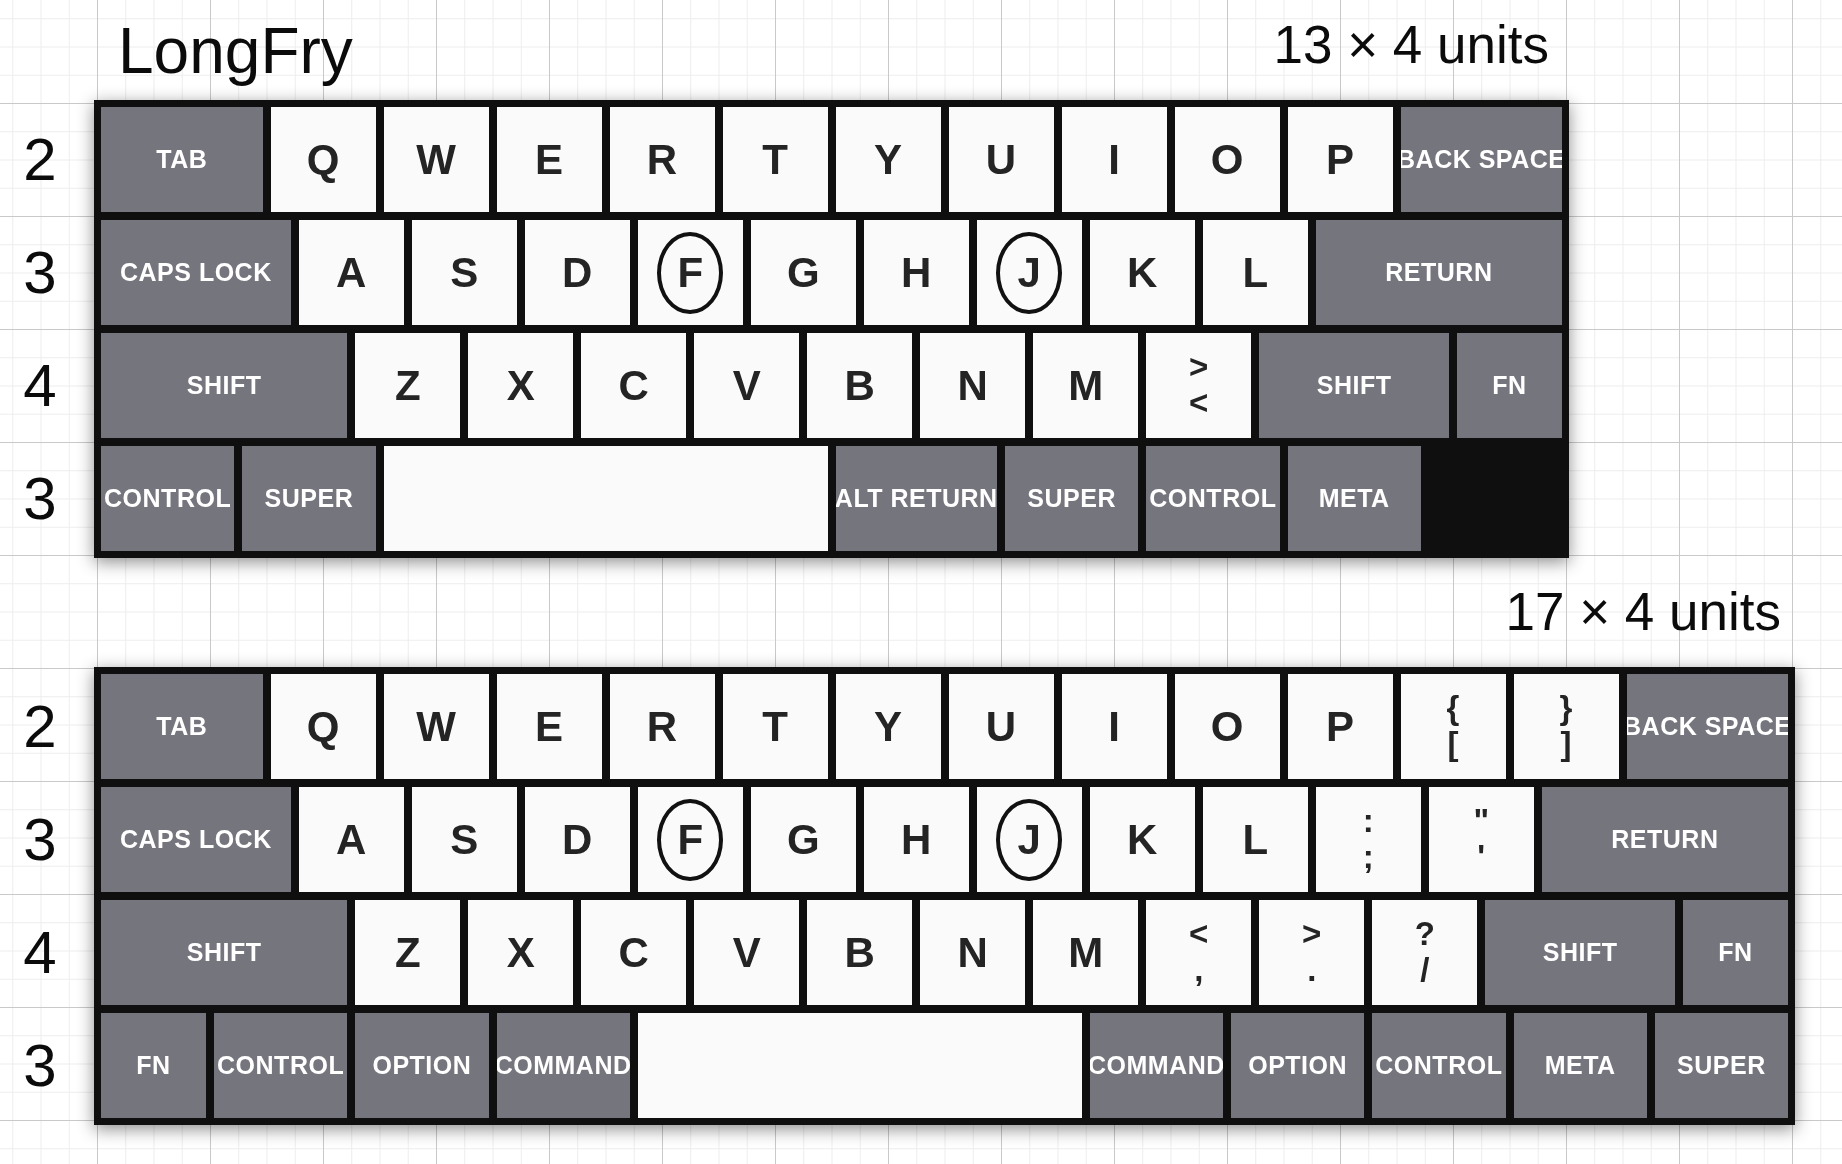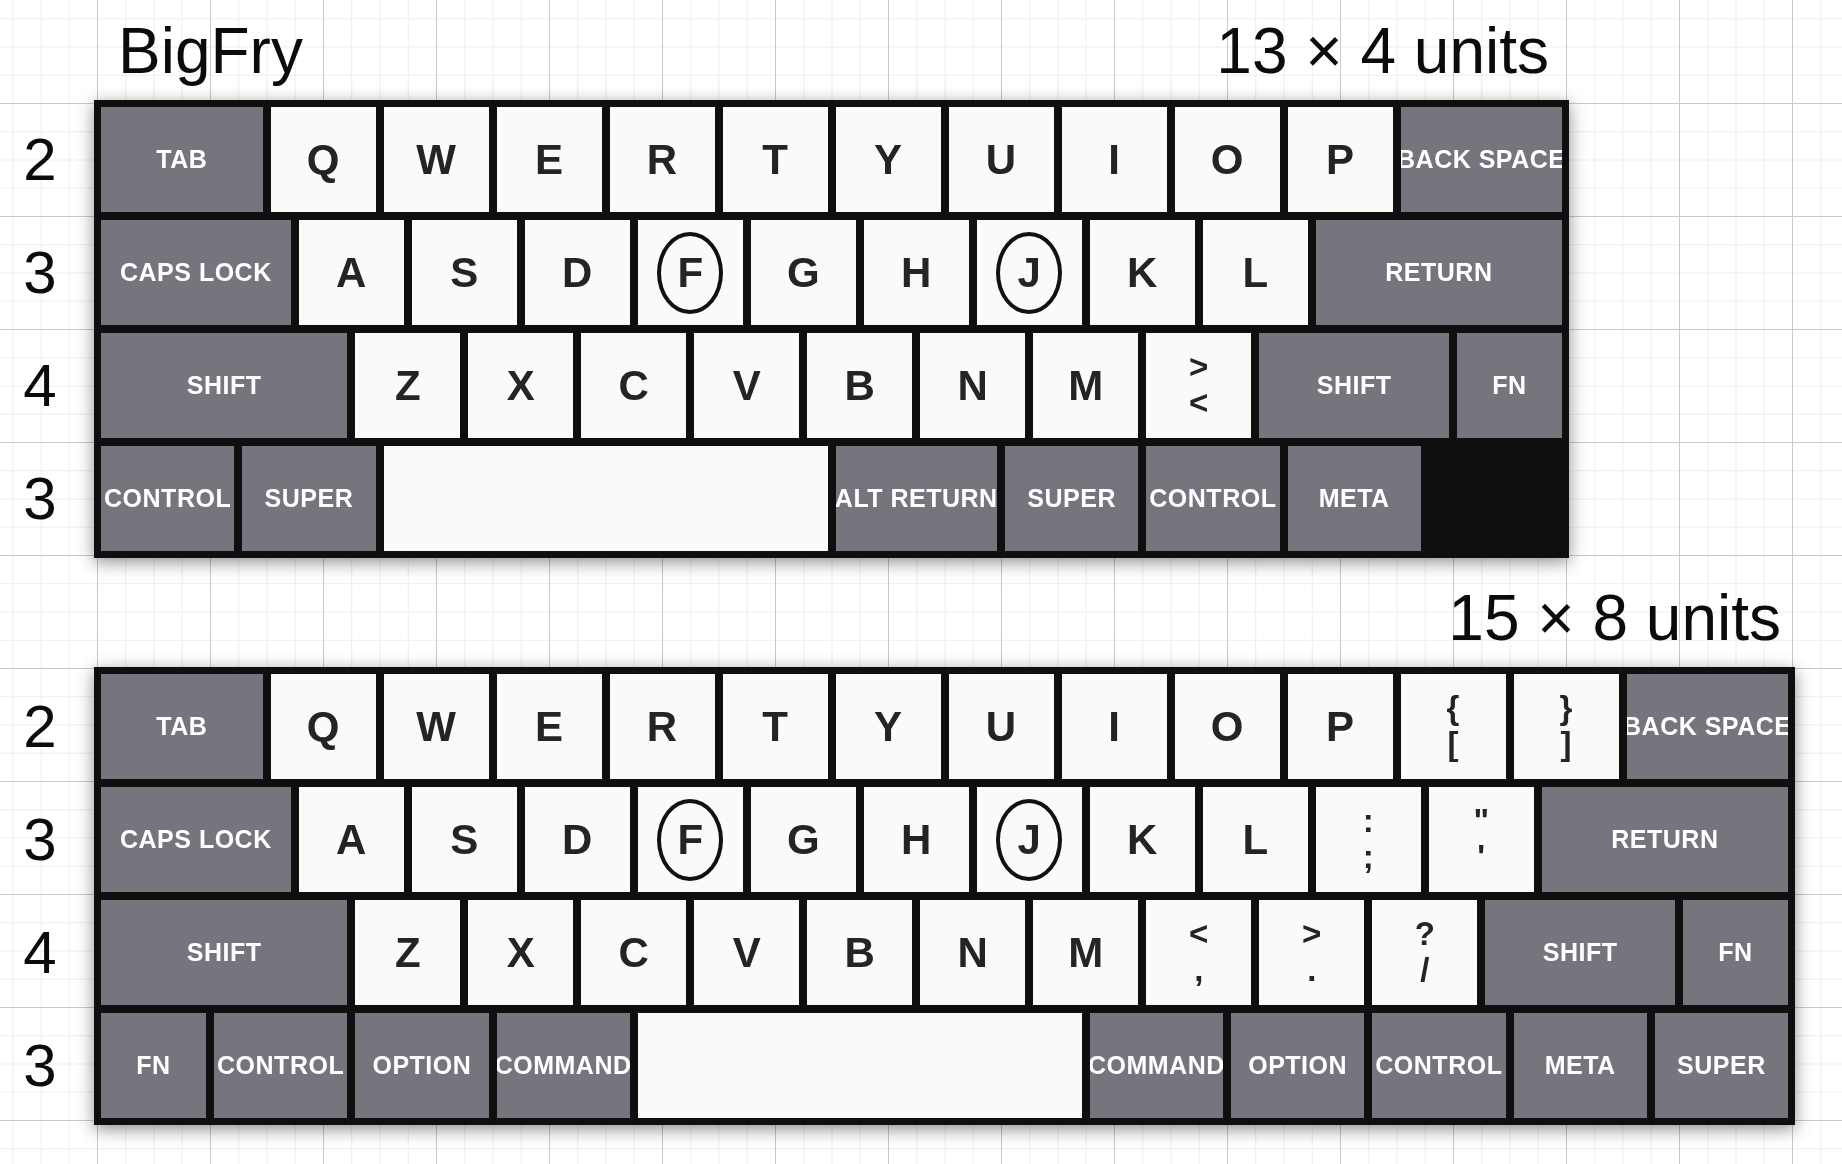--- a/index.html
+++ b/index.html
@@ -21,21 +21,21 @@
     background-position:97px 103px;
   }
   .board-title{
     position:absolute;
     font-size:64px;
     color:#0b0b0b;
     white-space:nowrap;
   }
   .units-label{
     position:absolute;
-    font-size:64px;
+    font-size:53px;
     color:#0b0b0b;
     white-space:nowrap;
     text-align:right;
   }
   .labels{
     position:absolute;
     width:80px;
     display:flex;
     flex-direction:column;
   }
@@ -84,21 +84,21 @@
     border-radius:50%;
     display:flex;align-items:center;justify-content:center;
     box-sizing:border-box;
   }
 </style>
 </head>
 <body>
 
 <div class="canvas">
 
-  <div class="board-title" id="title-0" style="left: 118px; top: 14px;">BigFry</div>
+  <div class="board-title" id="title-0" style="left: 118px; top: 14px;">LongFry</div>
   <div class="units-label" id="units-0" style="right: 293px; top: 14px;">13 × 4 units</div>
   <div class="labels" id="labels-0" style="left: 0px; top: 103px;">
       <div class="rowlabel">2</div>
       <div class="rowlabel">3</div>
       <div class="rowlabel">4</div>
       <div class="rowlabel">3</div>
     </div>
   <div class="matrix" id="matrix-0" style="left: 94px; top: 100px;">
       <div class="krow">
         <div class="key mod" style="width: 169.5px;">TAB</div>
@@ -151,21 +151,21 @@
         <div class="key mod" style="width: 141.25px;">CONTROL</div>
         <div class="key mod" style="width: 141.25px;">SUPER</div>
         <div class="key" style="width: 452px;"></div>
         <div class="key mod" style="width: 169.5px;">ALT RETURN</div>
         <div class="key mod" style="width: 141.25px;">SUPER</div>
         <div class="key mod" style="width: 141.25px;">CONTROL</div>
         <div class="key mod" style="width: 141.25px;">META</div>
       </div>
     </div>
 
-  <div class="units-label" id="units-1" style="right: 61px; top: 581px;">15 × 8 units</div>
+  <div class="units-label" id="units-1" style="right: 61px; top: 581px;">17 × 4 units</div>
   <div class="labels" id="labels-1" style="left: 0px; top: 670px;">
       <div class="rowlabel">2</div>
       <div class="rowlabel">3</div>
       <div class="rowlabel">4</div>
       <div class="rowlabel">3</div>
     </div>
   <div class="matrix" id="matrix-1" style="left: 94px; top: 667px;">
       <div class="krow">
         <div class="key mod" style="width: 169.5px;">TAB</div>
         <div class="key" style="width: 113px;">Q</div>

